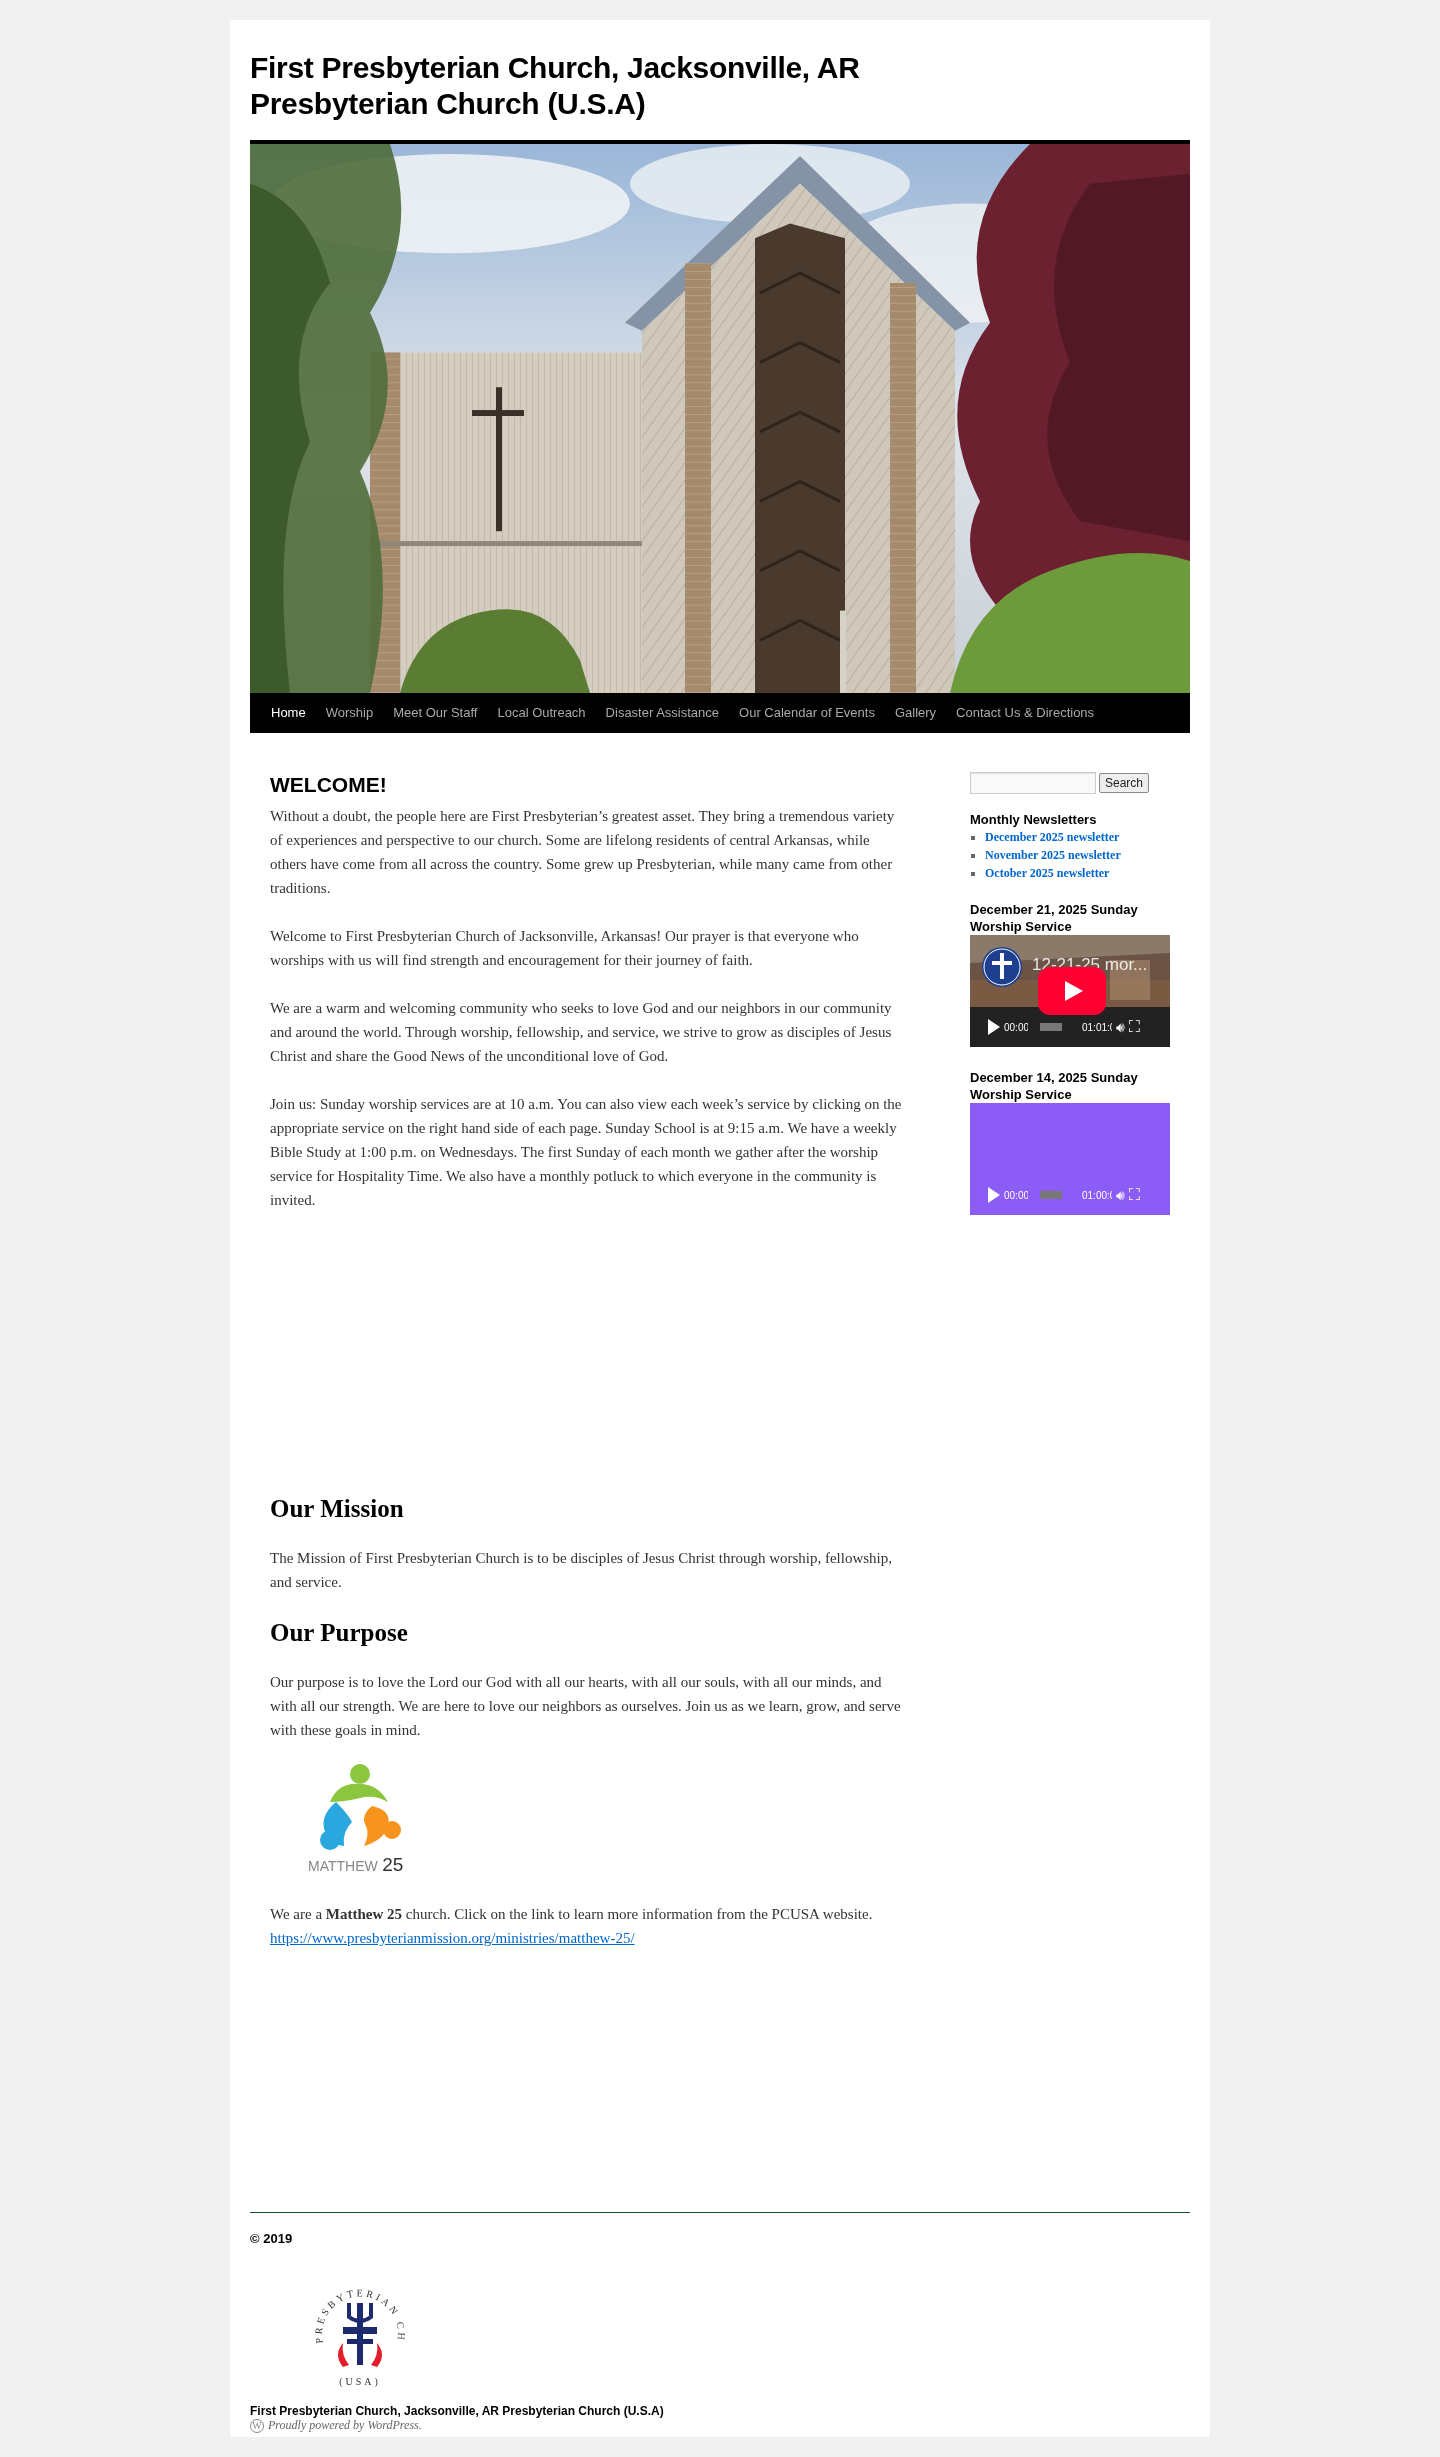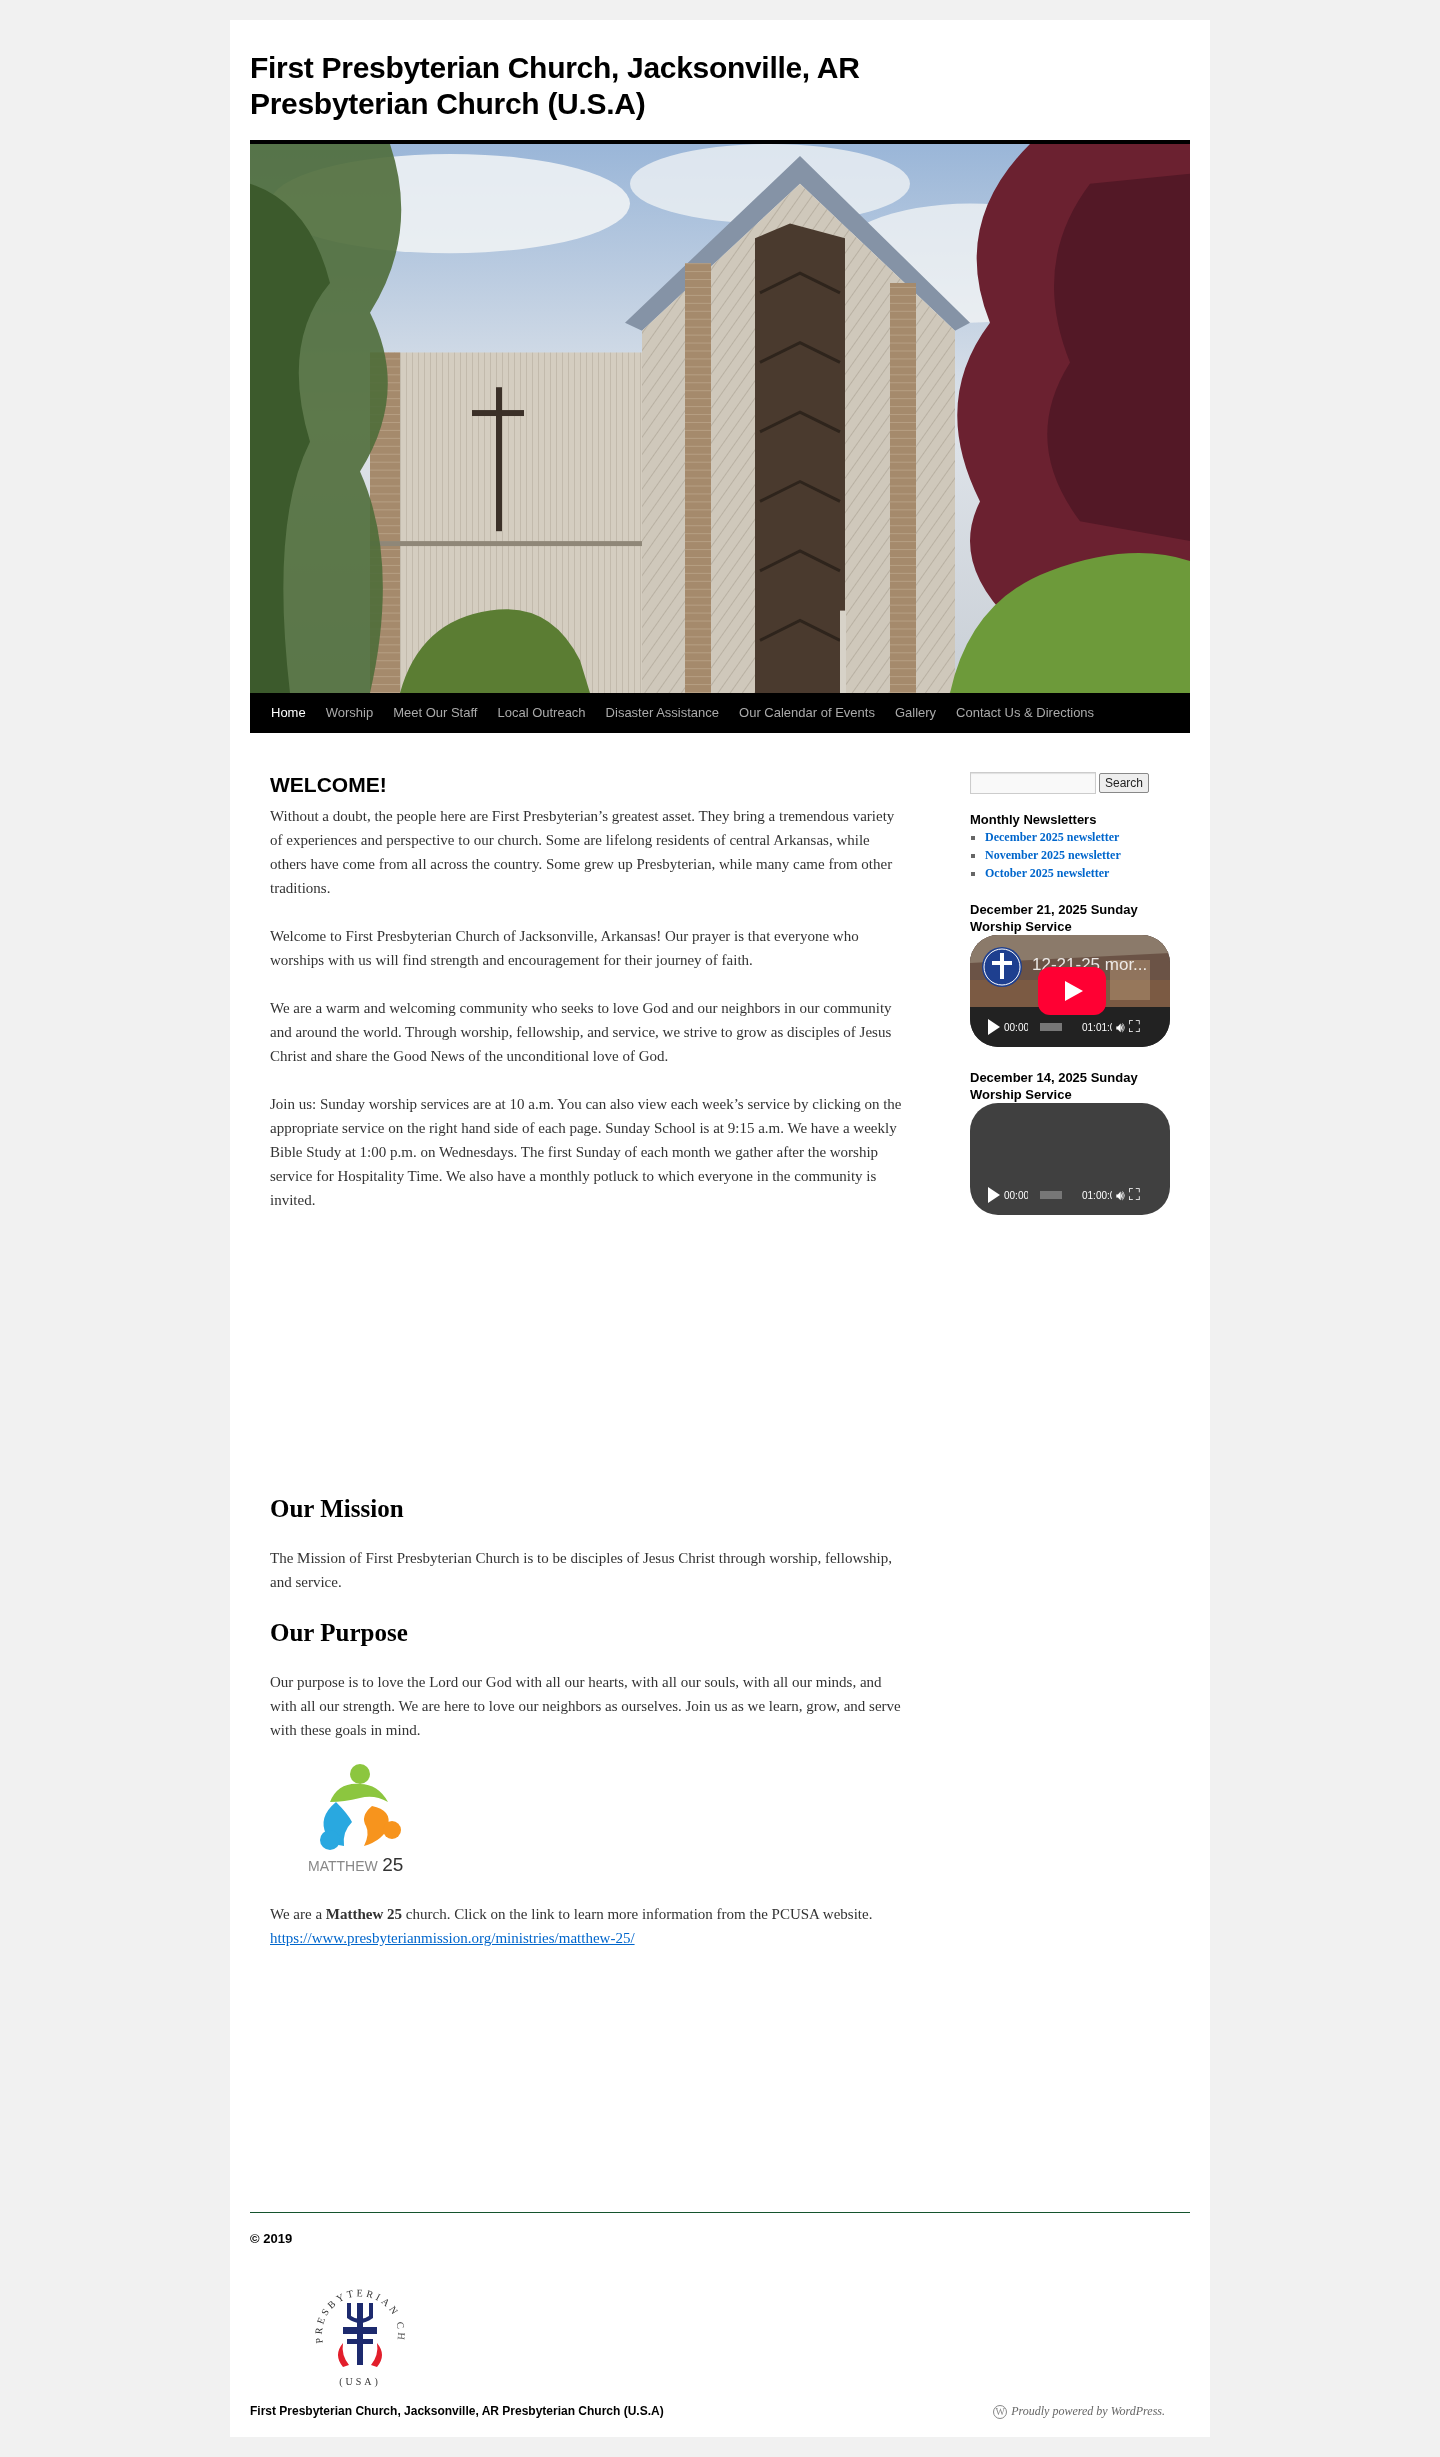--- a/index.html
+++ b/index.html
@@ -20,29 +20,29 @@
   #content h2 { font-family: Liberation Serif, serif; font-weight: bold; font-size: 25px; line-height: 30px; color: #000; }
   #content a { color: #0066cc; margin-top: 28px; }
   #sidebar { position: absolute; left: 740px; top: 752px; width: 200px; }
   .search-row { display: flex; gap: 3px; align-items: center; margin-bottom: 17px; }
   .search-row input { width: 126px; height: 22px; border: 1px solid #ccc; background: #f9f9f9; box-shadow: inset 0 1px 1px rgba(0,0,0,0.1); }
   .search-row button { font-family: "Liberation Sans", sans-serif; font-size: 12px; padding: 2px 5px; border: 1px solid #888; border-radius: 2px; background: #eee; color: #222; height: 20px; }
   .widget-title { font-family: "Liberation Sans", sans-serif; font-weight: bold; font-size: 13px; line-height: 17px; color: #000; }
   .news-list { list-style: square; margin-left: 15px; margin-bottom: 19px; color: #666; }
   .news-list li { font-size: 12px; line-height: 18px; font-weight: bold; }
   .news-list li a { color: #0066cc; text-decoration: none; }
-  .video { width: 200px; height: 112px; position: relative; background: #404040; margin-bottom: 22px; overflow: hidden; border-radius: 28px; }
+  .video { width: 200px; height: 112px; position: relative; background: #8b5cf6; margin-bottom: 22px; overflow: hidden; }
   .video .thumb { position: absolute; inset: 0; }
   .vctrl { position: absolute; left: 0; right: 0; bottom: 0; height: 40px; display: flex; align-items: center; padding: 0 8px 0 18px; font-family: "Liberation Sans", sans-serif; font-size: 10px; color: #fff; gap: 4px; }
   .vctrl .time { width: 24px; overflow: hidden; white-space: nowrap; }
   .vctrl .rail { width: 22px; height: 8px; background: #777; margin: 0 16px 0 8px; }
   .vctrl .dur { width: 30px; overflow: hidden; white-space: nowrap; }
   #colophon { position: absolute; left: 20px; top: 2192px; width: 940px; border-top: 1px solid #14532d; }
   .copyright { font-family: "Liberation Sans", sans-serif; font-weight: bold; font-size: 13px; color: #000; margin: 18px 0 0 0; }
-  #site-generator { position: absolute; left: 0; top: 2384px; width: 940px; display: flex; justify-content: space-between; font-family: "Liberation Sans", sans-serif; font-size: 12px; }
+  #site-generator { position: absolute; left: 0; top: 2384px; width: 940px; display: flex; justify-content: space-between; font-family: "Liberation Sans", sans-serif; font-size: 12px; flex-direction: column; }
   #site-generator .site-name { font-weight: bold; color: #000; text-decoration: none; }
   #site-generator .powered { font-family: "Liberation Serif", serif; font-style: italic; color: #666; display: flex; align-items: center; gap: 4px; margin-right: 25px; text-decoration: none; }
 </style>
 </head>
 <body>
 
 <div id="page">
 
   <header id="branding">
     <h1 id="site-title">

